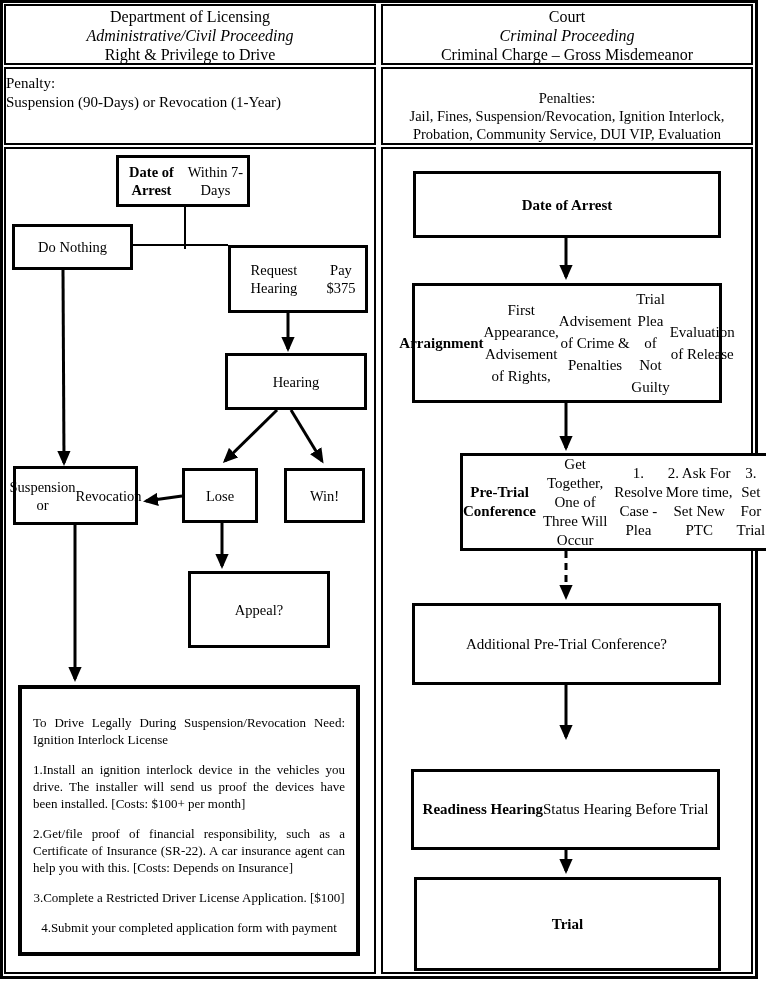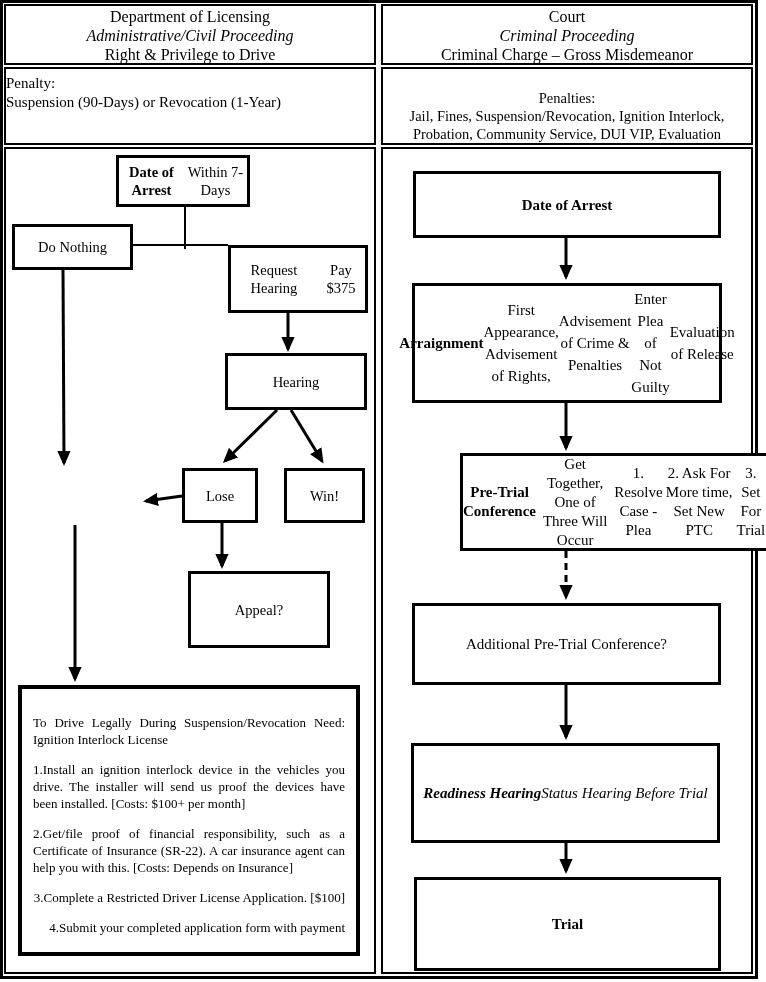--- a/index.html
+++ b/index.html
@@ -37,28 +37,28 @@
   .n-hear   { left:219px; top:204px; width:142px; height:57px; }
   .n-susp   { left:7px;   top:317px; width:125px; height:59px; }
   .n-lose   { left:176px; top:319px; width:76px;  height:55px; }
   .n-win    { left:278px; top:319px; width:81px;  height:55px; }
   .n-appeal { left:182px; top:422px; width:142px; height:77px; }
 
   .n-info { position:absolute; left:12px; top:536px; width:342px; height:271px;
             border:4px solid #000; background:#fff; padding:25px 11px 0 11px;
             font-size:13px; line-height:17px; text-align:left; }
   .n-info p { margin-bottom:13px; text-align:justify; }
-  .n-info p.nojust { text-align:right; }
+  .n-info p.nojust { text-align:center; }
 
   
   .n-doa-r  { left:30px; top:22px;  width:308px; height:67px; }
   .n-arr    { left:29px; top:134px; width:310px; height:120px; line-height:22px; }
   .n-ptc    { left:29px; top:304px; width:309px; height:98px;  line-height:19px;margin-left:48px; }
   .n-aptc   { left:29px; top:454px; width:309px; height:82px; }
-  .n-ready  { left:28px; top:594px; width:309px; height:100px;  line-height:21px;font-style:italic; }
+  .n-ready  { left:28px; top:620px; width:309px; height:81px;  line-height:21px; }
   .n-trial  { left:31px; top:728px; width:307px; height:94px; }
 
   svg.wires { position:absolute; left:0; top:0; width:368px; height:823px; pointer-events:none; }
   .wire  { stroke:#000; stroke-width:3; fill:none; }
   .thin  { stroke:#000; stroke-width:2; fill:none; }
   .dash  { stroke-dasharray:7 5; }
 </style>
 </head>
 <body>
 
@@ -111,20 +111,24 @@
     <div class="node n-don">
       <div>Do Nothing</div>
     </div>
     <div class="node n-req">
       <div>Request Hearing</div>
       <div>Pay $375</div>
     </div>
     <div class="node n-hear">
       <div>Hearing</div>
     </div>
+    <div class="node n-susp">
+      <div>Suspension or</div>
+      <div>Revocation</div>
+    </div>
     <div class="node n-lose">
       <div>Lose</div>
     </div>
     <div class="node n-win">
       <div>Win!</div>
     </div>
     <div class="node n-appeal">
       <div>Appeal?</div>
     </div>
 
@@ -146,21 +150,21 @@
       <path class="wire" d="M183,679 L183,722" marker-end="url(#ah)"></path>
     </svg>
 
     <div class="node rnode n-doa-r">
       <div class="b">Date of Arrest</div>
     </div>
     <div class="node rnode n-arr">
       <div class="b">Arraignment</div>
       <div>First Appearance, Advisement of Rights,</div>
       <div>Advisement of Crime &amp; Penalties</div>
-      <div>Enter Plea of Not Guilty</div>
+      <div>Trial Plea of Not Guilty</div>
       <div>Evaluation of Release</div>
     </div>
     <div class="node rnode n-ptc">
       <div class="b">Pre-Trial Conference</div>
       <div>Get Together, One of Three Will Occur</div>
       <div>1. Resolve Case - Plea</div>
       <div>2. Ask For More time, Set New PTC</div>
       <div>3. Set For Trial</div>
     </div>
     <div class="node rnode n-aptc">

